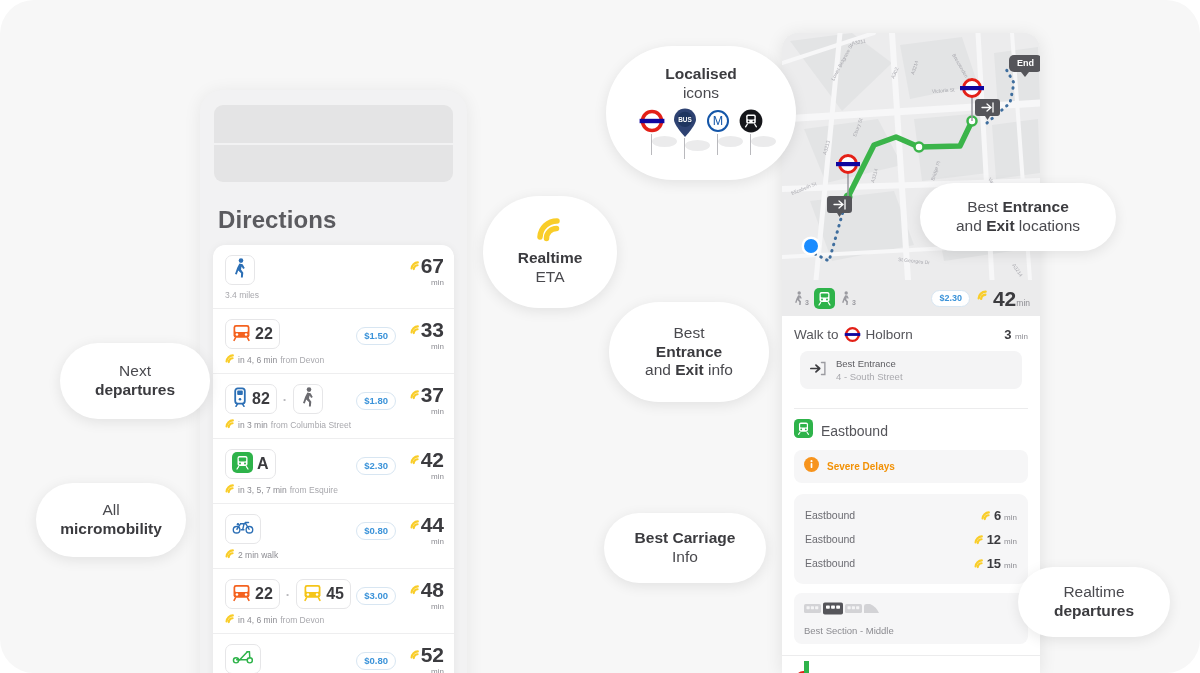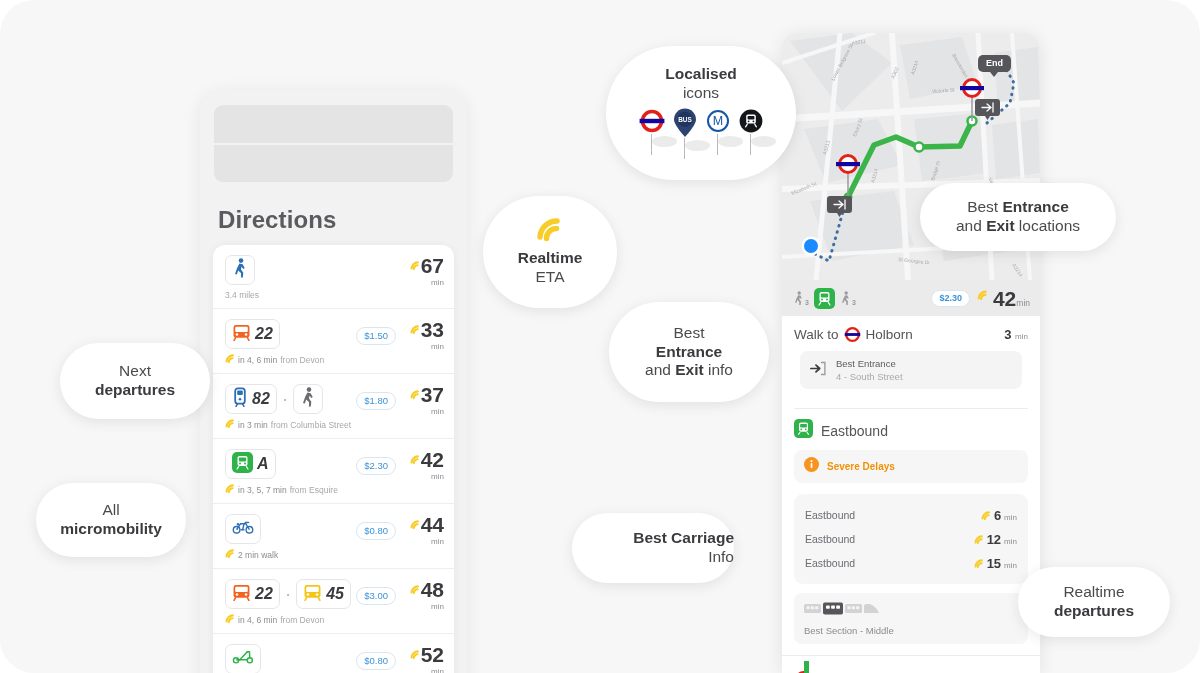--- a/index.html
+++ b/index.html
@@ -50,21 +50,21 @@
     box-shadow: 0 1px 8px rgba(0,0,0,0.06);
     overflow: hidden;
   }
   .dir-row {
     position: relative;
     padding: 10px 12px 8px 12px;
     border-bottom: 1px solid #eeeeef;
     min-height: 54px;
   }
   .dir-row:last-child { border-bottom: none; }
-  .dir-top { display: flex; align-items: center; gap: 6px; font-style: italic; }
+  .dir-top { display: flex; align-items: center; gap: 6px; }
   .mode-chip {
     display: inline-flex; align-items: center; gap: 4px;
     border: 1px solid #e6e6e8;
     border-radius: 7px;
     padding: 3px 6px;
     background: #fff;
     height: 30px;
   }
   .mode-chip .rt-num {
     font-size: 16px; font-weight: bold; color: #3b3b3f; line-height: 1;
@@ -75,21 +75,21 @@
     font-size: 8.5px; color: #a8a8ad; display: flex; align-items: center; gap: 3px;
     white-space: nowrap;
   }
   .dir-sub b { color: #8c8c92; font-weight: normal; }
   .price-pill {
     position: absolute; right: 58px; top: 18px;
     border: 1px solid #d8e6f2;
     color: #3b93d9;
     background: #fff;
     font-size: 9.5px;
-    font-weight: normal;
+    font-weight: bold;
     border-radius: 10px;
     padding: 3px 7px;
     line-height: 1;
   }
   .eta-box { position: absolute; right: 10px; top: 11px; text-align: right; }
   .eta-num { font-size: 21px; font-weight: bold; color: #3b3b3f; line-height: .95; }
   .eta-min { font-size: 8px; color: #8c8c92; display: block; margin-top: 1px; }
   .rt-wifi { display: inline-block; vertical-align: top; margin-right: 1px; }
 
   
@@ -468,21 +468,21 @@
         </g>
         <g>
           <path d="M196 66 h19 a3 3 0 0 1 3 3 v11 a3 3 0 0 1 -3 3 h-7 l-2.5 4 l-2.5 -4 h-7 a3 3 0 0 1 -3 -3 v-11 a3 3 0 0 1 3 -3 z" fill="#55555a"></path>
           <path d="M200 74.5 h8 M205 71 l4 3.5 l-4 3.5 M211 70 v9" stroke="#fff" stroke-width="1.3" fill="none" stroke-linecap="round"></path>
         </g>
 
         <circle cx="29" cy="213" r="9.5" fill="#fff"></circle>
         <circle cx="29" cy="213" r="7" fill="#1a8cff"></circle>
       </svg>
       
-      <div style="position:absolute;left:196px;top:22px;">
+      <div style="position:absolute;left:227px;top:22px;">
         <div style="background:#55555a;color:#fff;font-size:9px;font-weight:bold;border-radius:5px;padding:4px 8px;line-height:1;">
           <span>End</span>
         </div>
         <div style="width:0;height:0;border-left:4px solid transparent;border-right:4px solid transparent;border-top:5px solid #55555a;margin-left:12px;"></div>
       </div>
     </div>
 
     <div class="sum-bar">
       <span style="display:inline-flex;align-items:flex-end;margin-right:5px;">
         <svg width="12" height="15" viewBox="0 0 12 15">
@@ -738,21 +738,21 @@
     <path d="M10 56 L56 88 L8 92 Z" fill="#f0f0f1"></path>
   </svg>
   <div class="bubble" id="b-micro" style="left:36px;top:483px;width:150px;height:74px;border-radius:37px;">
     <div class="bt">All</div>
     <div class="bt"><b>micromobility</b></div>
   </div>
 
   <svg class="tail" style="left:754px;top:558px;" width="70" height="48">
     <path d="M2 2 L66 40 L14 34 Z" fill="#ffffff"></path>
   </svg>
-  <div class="bubble" id="b-carriage" style="left:572px;top:513px;width:162px;height:70px;border-radius:35px;align-items:flex-end;">
+  <div class="bubble" id="b-carriage" style="left:604px;top:513px;width:162px;height:70px;border-radius:35px;">
     <div class="bt"><b>Best Carriage</b></div>
     <div class="bt">Info</div>
   </div>
 
   <svg class="tail" style="left:896px;top:190px;" width="60" height="50">
     <path d="M56 8 L2 26 L52 40 Z" fill="#ffffff"></path>
   </svg>
   <div class="bubble" id="b-entloc" style="left:920px;top:183px;width:196px;height:68px;border-radius:34px;">
     <div class="bt"><span>Best </span><b>Entrance</b></div>
     <div class="bt"><span>and </span><b>Exit</b><span> locations</span></div>

